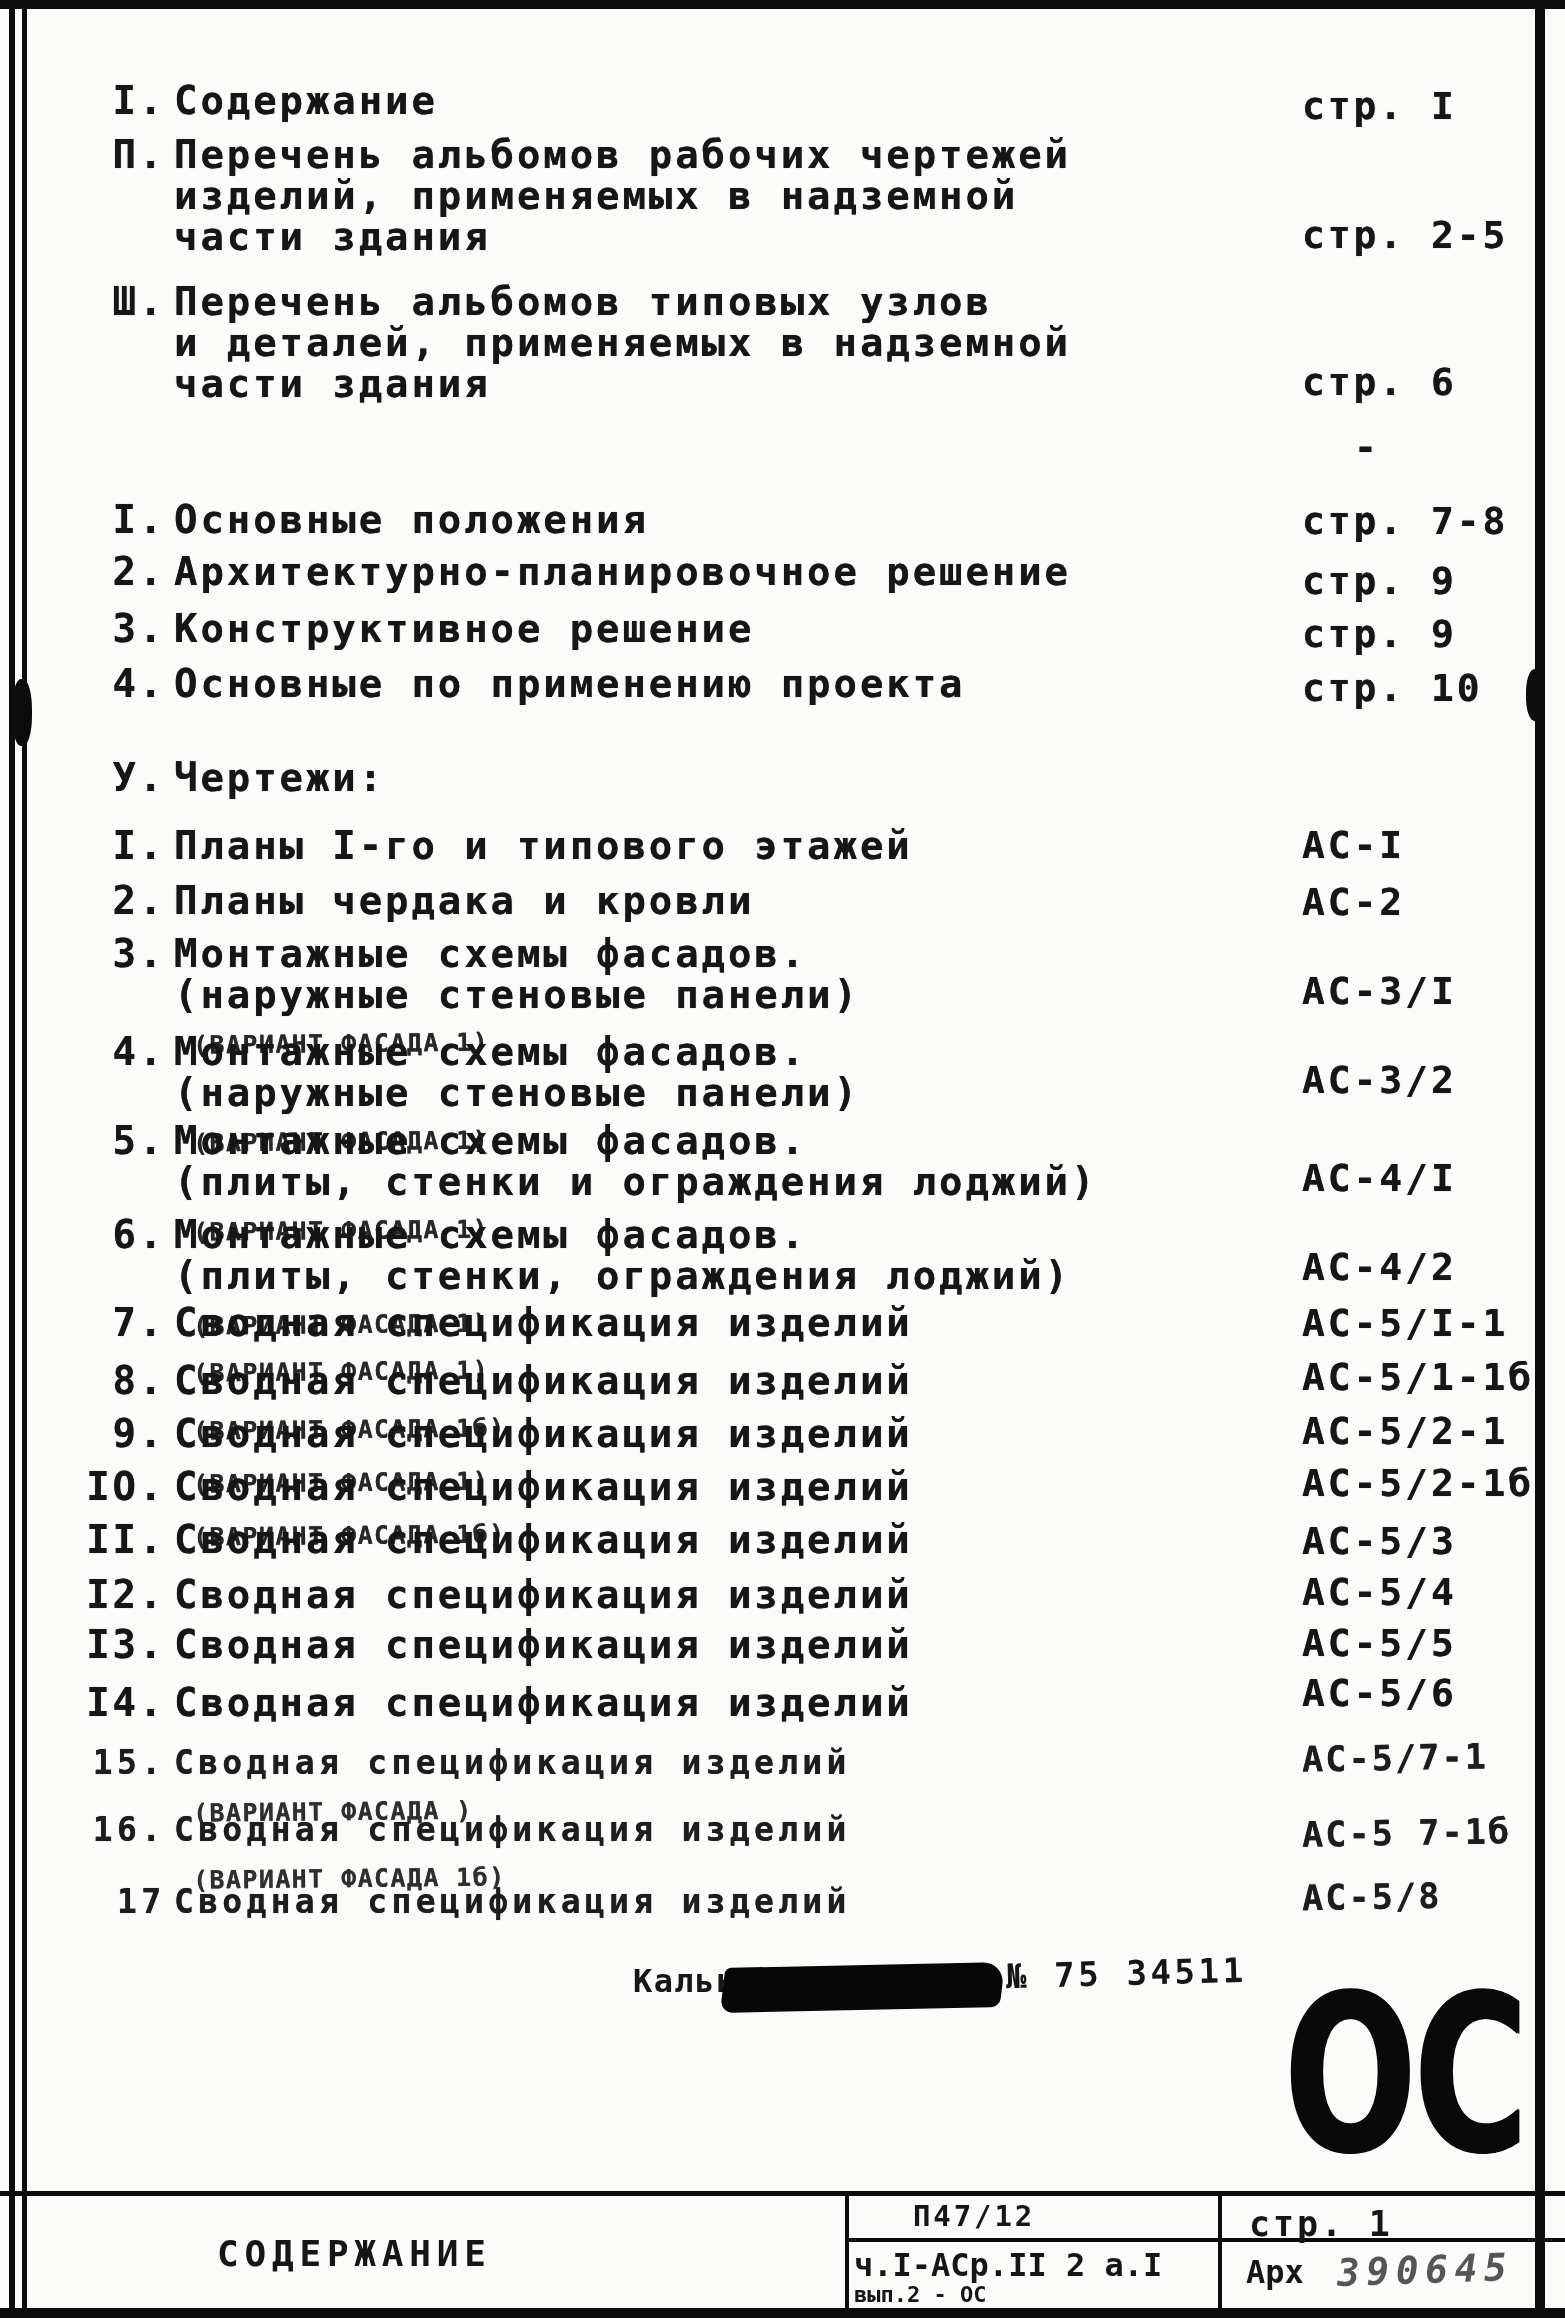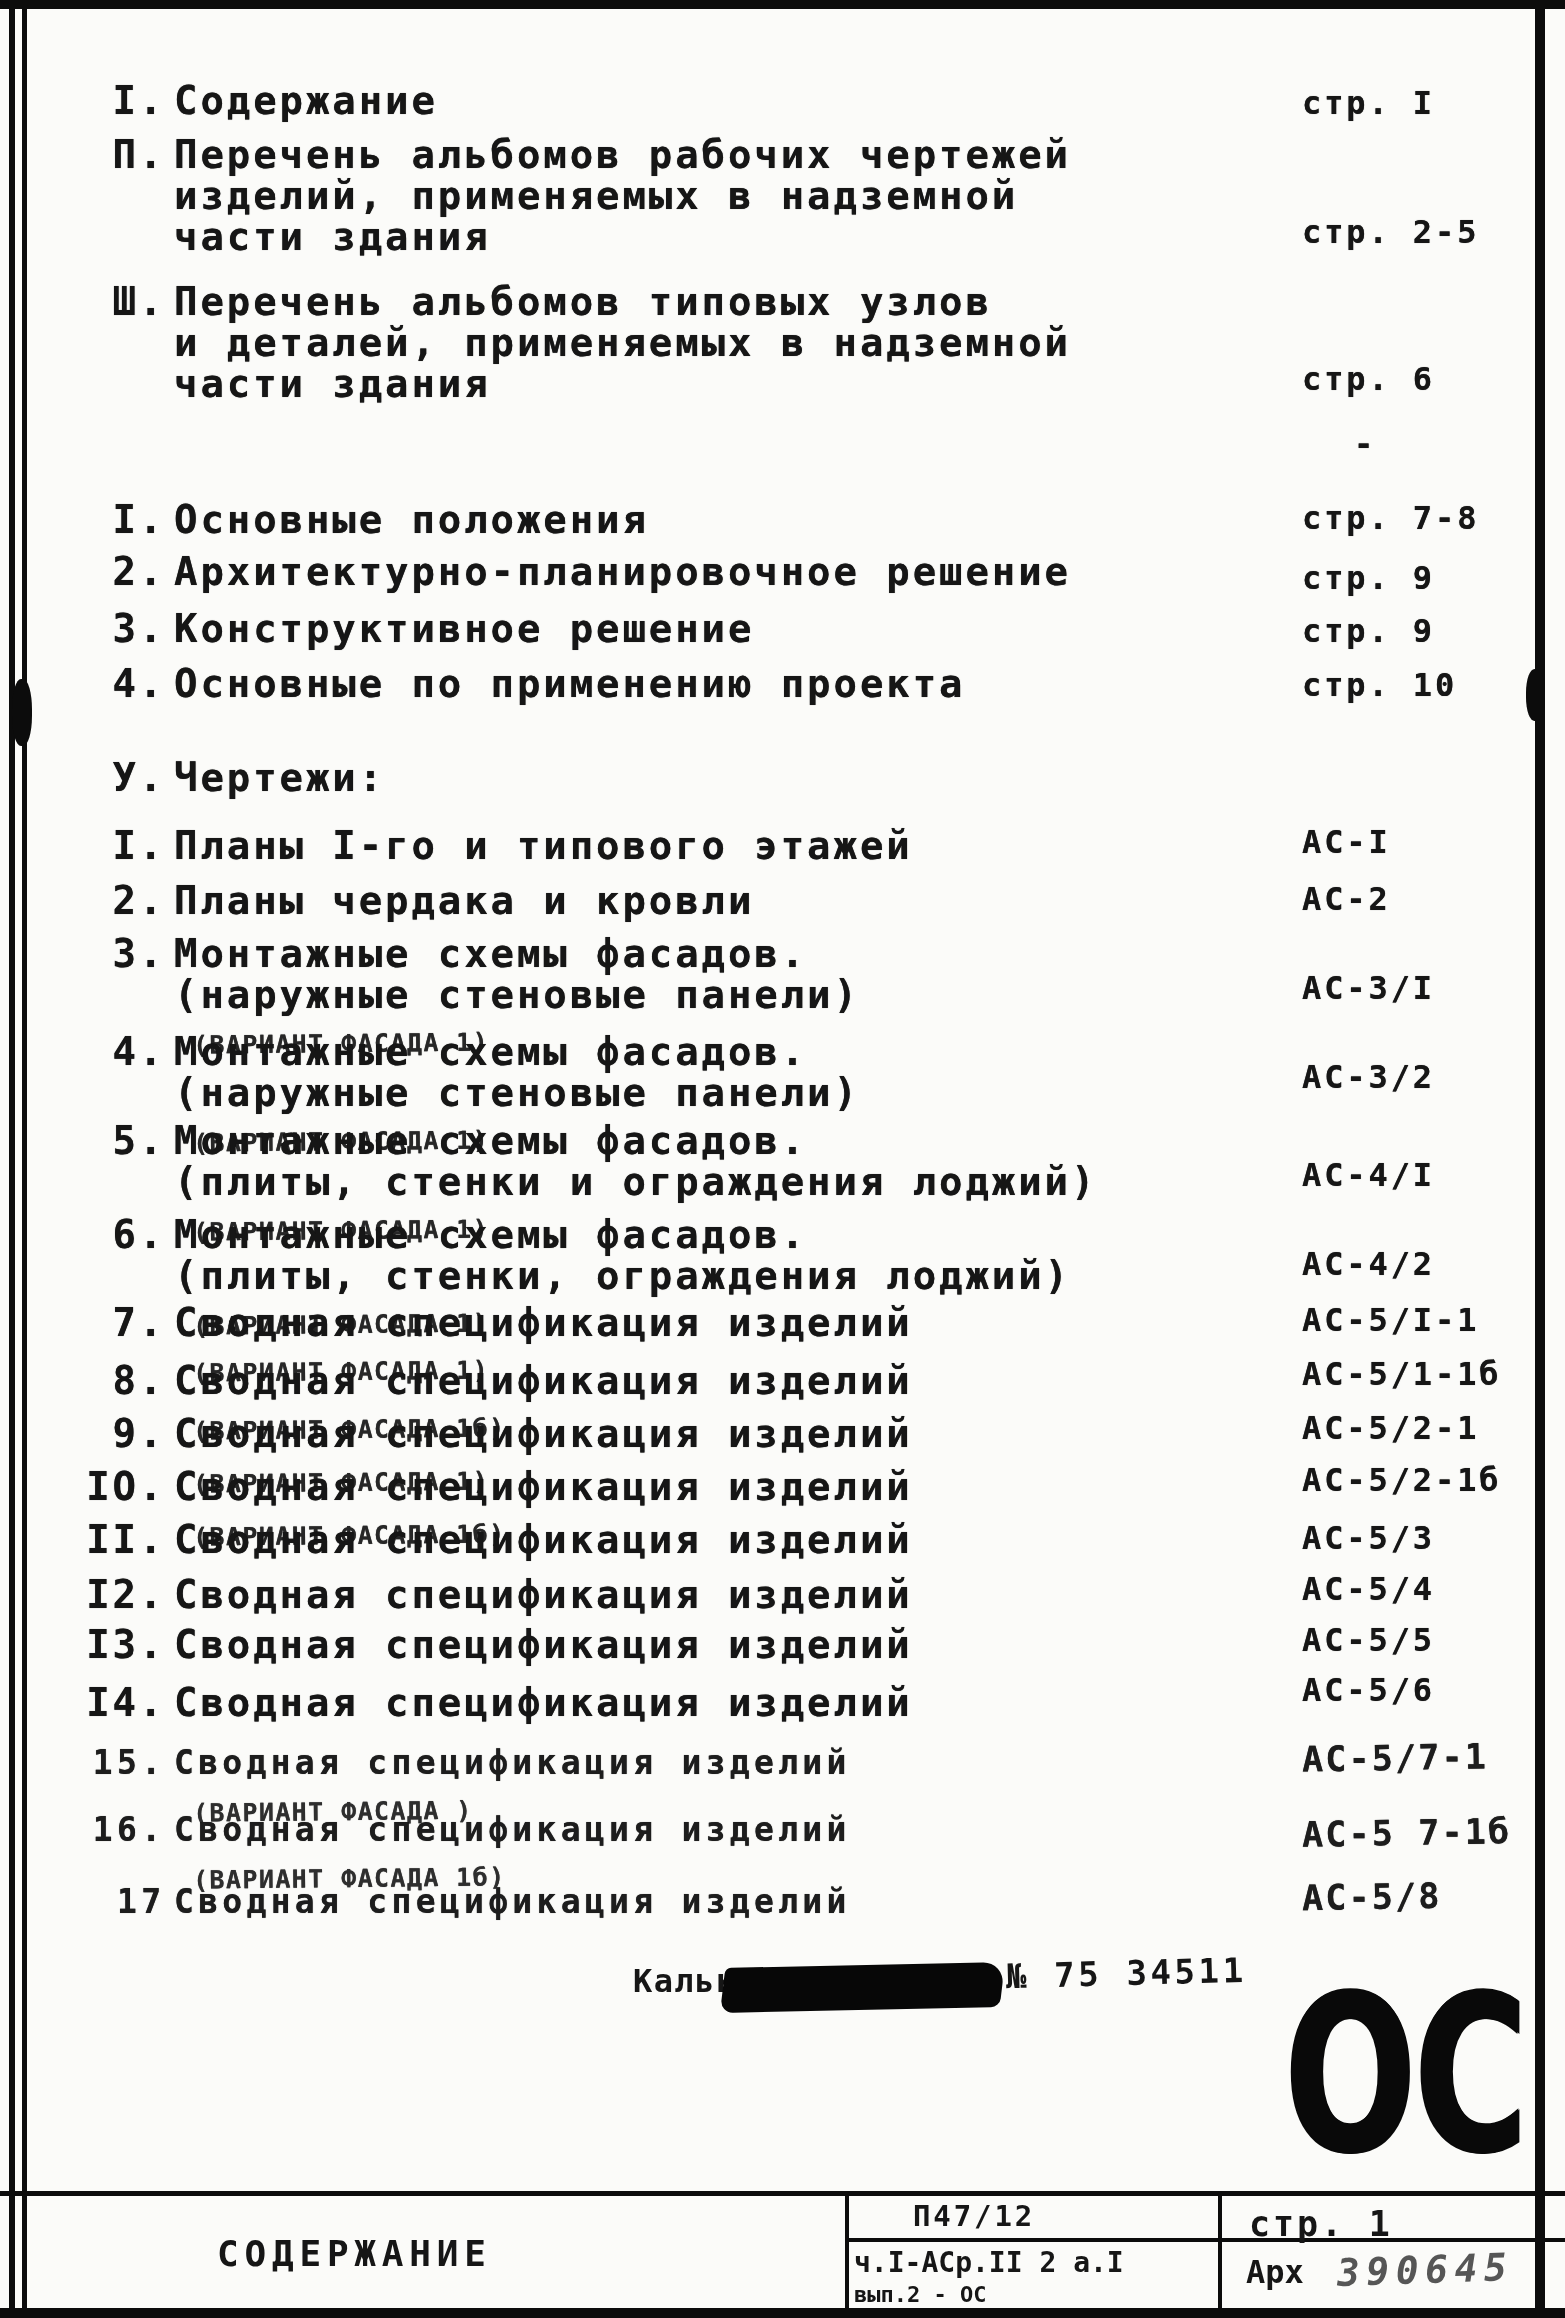--- a/index.html
+++ b/index.html
@@ -14,21 +14,21 @@
   .smudge{position:absolute;background:#0c0c0c;border-radius:45%;}
   
   .row{position:absolute;left:174px;width:1129px;font-weight:bold;
        font-size:39px;letter-spacing:2.9px;line-height:41px;
        text-shadow:0 0 0.7px rgba(0,0,0,.8);}
   .num{position:absolute;right:100%;margin-right:8.7px;white-space:nowrap;}
   .line{display:block;height:41px;white-space:nowrap;}
   .note{display:block;height:35px;font-size:25px;letter-spacing:1.4px;
         margin-top:4.3px;padding-left:19px;font-weight:600;
         transform:rotate(-0.6deg);white-space:nowrap;opacity:.92;}
-  .ref{position:absolute;left:1302px;font-size:32px;font-weight:bold;
+  .ref{position:absolute;left:1302px;font-size:38px;font-weight:bold;
        letter-spacing:2.9px;white-space:nowrap;text-shadow:0 0 0.7px rgba(0,0,0,.8);}
   .light, .light .line{font-size:33px;font-weight:600;letter-spacing:4.3px;color:#1d1d1d;}
   .ref.light{font-size:35px;font-weight:600;letter-spacing:2.2px;transform:rotate(-1deg);}
   
   .calque{position:absolute;top:1962px;left:633px;white-space:nowrap;
           font-size:32px;font-weight:bold;letter-spacing:1.4px;}
   .redaction{position:absolute;top:1965px;left:723px;width:279px;height:45px;
              background:#070707;transform:skewX(-8deg) rotate(-1.2deg);
              border-radius:5.8px 22px 8.7px 13px;}
   .calque-no{position:absolute;top:1953px;left:1006px;font-size:34px;
@@ -211,19 +211,19 @@
   <div class="stamp">ОС</div>
 
   <div class="b" style="left:0;top:2191px;width:1566px;height:5px"></div>
   <div class="b" style="left:845px;top:2191px;width:4.3px;height:128px"></div>
   <div class="b" style="left:1218px;top:2191px;width:4.3px;height:128px"></div>
   <div class="b" style="left:845px;top:2238px;width:721px;height:4.3px"></div>
 
   <div class="tb-text" style="left:217px;top:2233px;font-size:36px;letter-spacing:5.8px">СОДЕРЖАНИЕ</div>
   <div class="tb-text" style="left:913px;top:2199px;font-size:29px;letter-spacing:2.9px">П47/12</div>
   <div class="tb-text" style="left:1249px;top:2204px;font-size:35px;letter-spacing:2.9px">стр. 1</div>
-  <div class="tb-text" style="left:854px;top:2246px;font-size:28px">ч.I-АСр.II 2 а.I</div>
+  <div class="tb-text" style="left:854px;top:2246px;font-size:32px">ч.I-АСр.II 2 а.I</div>
   <div class="tb-text" style="left:854px;top:2282px;font-size:22px">вып.2 - ОС</div>
   <div class="tb-text" style="left:1246px;top:2253px;font-size:32px">Арх</div>
   <div class="tb-text hand" style="left:1337px;top:2248px;font-size:38px">390645</div>
 
 </div>
 
 
 </body></html>

